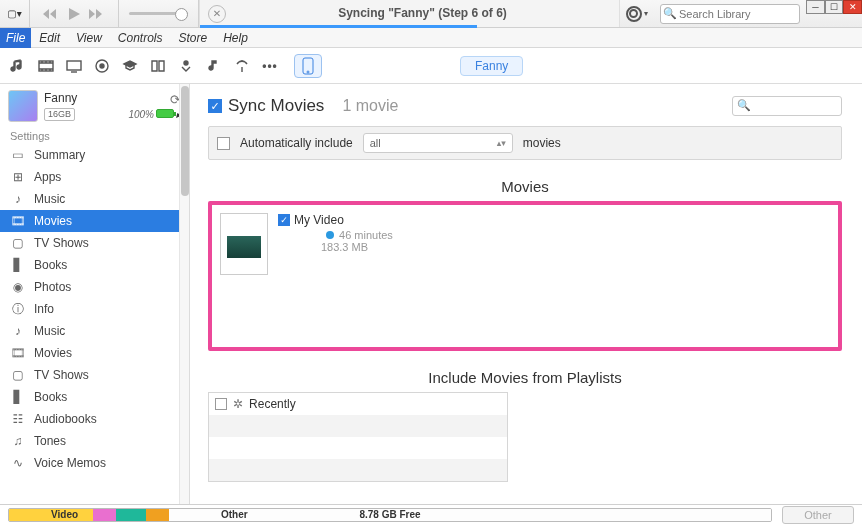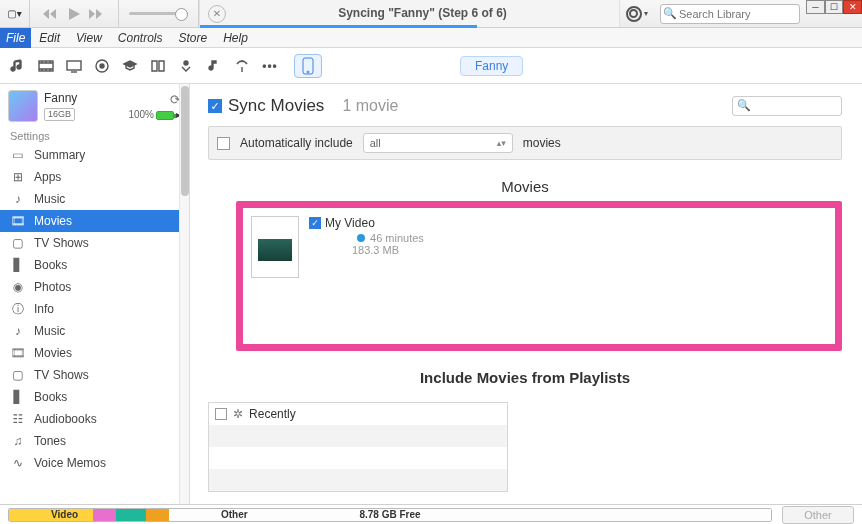--- a/index.html
+++ b/index.html
@@ -51,21 +51,21 @@
 .sidebar{width:190px;border-right:1px solid #dcdcdc;display:flex;flex-direction:column;position:relative;}
 .sb-scroll{position:absolute;right:0;top:0;bottom:0;width:10px;background:#f7f7f7;border-left:1px solid #e6e6e6;}
 .sb-thumb{width:8px;margin:1px;background:#c6c6c6;border-radius:4px;height:110px;margin-top:2px;}
 .device-row{display:flex;align-items:center;padding:6px 8px 2px;gap:6px;}
 .device-thumb{width:30px;height:32px;background:linear-gradient(135deg,#6ec5f5,#a880f0);border:1px solid #ccc;border-radius:3px;}
 .device-info{flex:1;line-height:1.2;}
 .device-info .nm{font-size:12px;color:#333;}
 .device-info .cap{display:inline-block;border:1px solid #bbb;font-size:9px;padding:0 3px;border-radius:2px;margin-top:2px;color:#666;}
 .device-right{display:flex;flex-direction:column;align-items:flex-end;gap:2px;}
 .eject{font-size:12px;color:#777;}
-.batt{display:flex;align-items:flex-end;gap:2px;font-size:10px;color:#666;}
+.batt{display:flex;align-items:flex-start;gap:2px;font-size:10px;color:#666;font-style:italic;}
 .batt .bicon{width:18px;height:9px;border:1px solid #3a3;border-radius:2px;position:relative;background:linear-gradient(to right,#4c4 0%,#4c4 100%);}
 .batt .bicon::after{content:"";position:absolute;right:-3px;top:2px;width:2px;height:4px;background:#3a3;}
 .sect-head{font-size:11px;color:#888;padding:6px 10px 2px;}
 .nav-item{display:flex;align-items:center;gap:8px;padding:3px 10px;color:#444;}
 .nav-item .ico{width:16px;height:16px;display:flex;align-items:center;justify-content:center;color:#666;}
 .nav-item.sel{background:#2b7de1;color:#fff;}
 .nav-item.sel .ico{color:#fff;}
 
 .main{flex:1;padding:12px 20px 0 18px;overflow:hidden;position:relative;text-align:center;}
 .sync-row{display:flex;align-items:center;margin-bottom:10px;}
@@ -74,33 +74,33 @@
 .sync-row .lbl{font-size:17px;color:#333;}
 .sync-row .cnt{font-size:16px;color:#999;margin-left:18px;}
 .sync-row .srch{margin-left:auto;width:110px;height:20px;border:1px solid #ccc;border-radius:3px;position:relative;}
 .sync-row .srch .mag{position:absolute;left:4px;top:2px;color:#aaa;font-size:11px;}
 
 .auto-row{border:1px solid #d6d6d6;background:#f2f2f2;padding:6px 8px;display:flex;align-items:center;gap:10px;border-radius:2px;margin-bottom:18px;}
 .auto-row .chk2{width:13px;height:13px;border:1px solid #999;background:#fff;}
 .auto-sel{flex:0 0 150px;height:20px;border:1px solid #ccc;border-radius:3px;background:#fff;padding:0 6px;display:flex;align-items:center;justify-content:space-between;color:#666;font-size:11px;}
 
 .sec-title{font-size:15px;color:#333;margin-bottom:6px;}
-.movie-box{border:7px solid #ec4899;border-radius:2px;height:150px;padding:8px;margin-left:28px;}
+.movie-box{border:4px solid #ec4899;border-radius:2px;height:150px;padding:8px;}
 .movie-item{display:flex;gap:10px;}
 .movie-thumb{width:48px;height:62px;border:1px solid #ccc;background:#fff;position:relative;}
 .movie-thumb::after{content:"";position:absolute;left:6px;top:22px;width:34px;height:22px;background:linear-gradient(#2a655a,#164038);}
 .movie-meta .r1{display:flex;align-items:center;gap:4px;}
 .movie-meta .chk3{width:12px;height:12px;border:1px solid #2b7de1;background:#2b7de1;display:flex;align-items:center;justify-content:center;}
 .movie-meta .chk3::after{content:"✓";color:#fff;font-size:9px;}
 .movie-meta .dot{width:8px;height:8px;border-radius:50%;background:#2b99e0;margin-right:2px;}
 .movie-meta .nm{font-size:12px;color:#333;}
 .movie-meta .dur{font-size:11px;color:#999;margin-left:18px;margin-top:2px;padding-left:30px;}
 .movie-meta .sz{font-size:11px;color:#999;margin-left:18px;}
 
-.pl-title{font-size:15px;margin-top:18px;margin-bottom:16px;font-weight:bold;}
+.pl-title{font-size:15px;margin-top:18px;margin-bottom:6px;}
 .pl-box{border:1px solid #d6d6d6;width:300px;}
 .pl-row{height:22px;display:flex;align-items:center;padding:0 6px;gap:6px;}
 .pl-row:nth-child(even){background:#f3f3f3;}
 .pl-row .chk4{width:12px;height:12px;border:1px solid #999;background:#fff;}
 .gear{color:#777;font-size:12px;}
 
 
 .bottom{height:20px;border-top:1px solid #d0d0d0;display:flex;align-items:center;padding:2px 8px;font-size:11px;}
 .usage{flex:1;height:14px;border:1px solid #bbb;border-radius:2px;display:flex;overflow:hidden;position:relative;background:#fff;}
 .seg{height:100%;}

